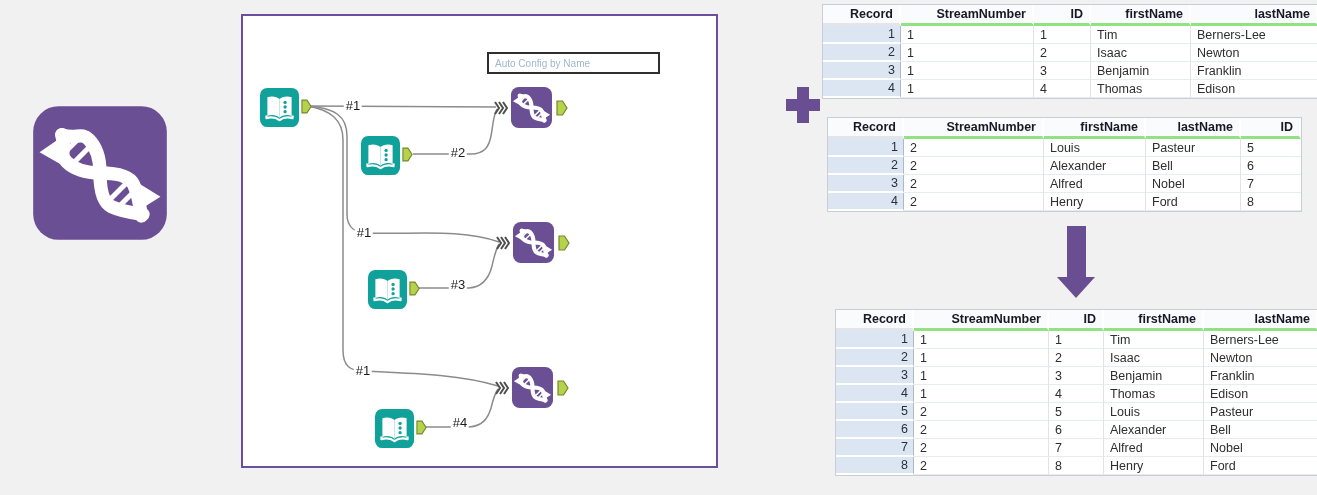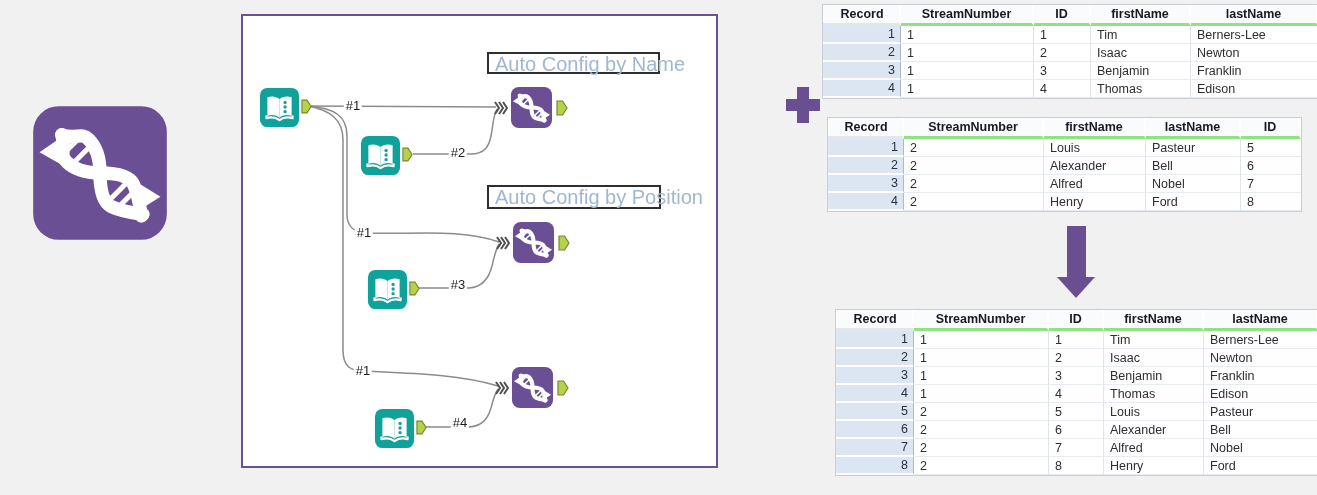--- a/index.html
+++ b/index.html
@@ -7,34 +7,34 @@
   #stage{position:relative;width:1317px;height:495px;background:#f1f1f2;overflow:hidden;}
 
   
   #canvas{position:absolute;left:241px;top:14px;width:477px;height:454px;
           background:#ffffff;border:2px solid #6b4f9b;box-sizing:border-box;}
   #wires{position:absolute;left:0;top:0;width:473px;height:450px;}
   .node{position:absolute;}
   .wire-label{position:absolute;transform:translate(-50%,-50%);background:#ffffff;
               color:#1c1c1c;font-size:13px;padding:0 2px;line-height:14px;}
   .annotation{position:absolute;background:#ffffff;border:2px solid #2f2f2f;
-              color:#9fb7cf;font-size:20px;line-height:20px;padding:0 6px;
+              color:#9fb7cf;font-size:10px;line-height:20px;padding:0 6px;
               white-space:nowrap;box-sizing:border-box;}
 
   
   #big-icon{position:absolute;left:30px;top:103px;width:140px;height:140px;}
 
   
   #plus-icon{position:absolute;left:786px;top:87px;}
   #arrow-down{position:absolute;left:1056px;top:226px;}
 
   
   .grid{position:absolute;border-collapse:separate;border-spacing:0;table-layout:fixed;
         background:#ffffff;border:1px solid #c9ced6;font-size:12.5px;color:#2e2e2e;}
-  .grid th{font-weight:bold;color:#181826;text-align:center;background:#fafbfd;
+  .grid th{font-weight:bold;color:#181826;text-align:right;background:#fafbfd;
            padding:2px 6px;height:17px;box-sizing:border-box;
            border-bottom:3px solid #90e282;border-right:2px solid #ffffff;
            overflow:hidden;white-space:nowrap;}
   .grid th.record-h{border-bottom:3px solid #e2e5ea;padding-left:8px;}
   .grid td{padding:1px 6px;height:18px;box-sizing:border-box;background:#ffffff;
            border-bottom:1px solid #e7ecf3;border-right:1px solid #dfe4eb;
            overflow:hidden;white-space:nowrap;}
   .grid td.record{background:#dce6f3;text-align:right;color:#2a2f3a;
                   border-bottom:2px solid #ffffff;border-right:1px solid #acb9cc;
                   padding-right:5px;}
@@ -105,21 +105,20 @@
         <path d="M64,90 L253,91"></path>
         <path d="M170,138 H228 C242,138 246,130 248,120 C250,110 250,100 254,93"></path>
         <path d="M64,90 C92,92 104,100 104,120 L104,198 C104,212 112,217 126,217 C165,219 218,212 256,226"></path>
         <path d="M172,272 H226 C240,271 246,262 249,250 C251,241 253,233 256,228"></path>
         <path d="M64,90 C88,94 100,104 100,124 L100,334 C100,350 107,355 121,355 C162,357 216,358 255,370"></path>
         <path d="M179,411 H226 C240,410 245,402 248,392 C250,384 252,377 255,373"></path>
       </g>
     </svg>
 
     <div class="annotation" style="left:244px;top:36px;width:173px;height:22px;">Auto Config by Name</div>
-    <div class="annotation" style="left:244px;top:169px;width:174px;height:24px;line-height:21px;">Auto Config by Position</div>
 
     <span class="wire-label" style="left:110px;top:90px;">#1</span>
     <span class="wire-label" style="left:215px;top:137px;">#2</span>
     <span class="wire-label" style="left:121px;top:217px;">#1</span>
     <span class="wire-label" style="left:215px;top:269px;">#3</span>
     <span class="wire-label" style="left:120px;top:355px;">#1</span>
     <span class="wire-label" style="left:217px;top:407px;">#4</span>
 
     <svg class="node" style="left:16px;top:71px;" width="41" height="41" viewBox="0 0 44 44">
         <use href="#glyph-book"></use>

